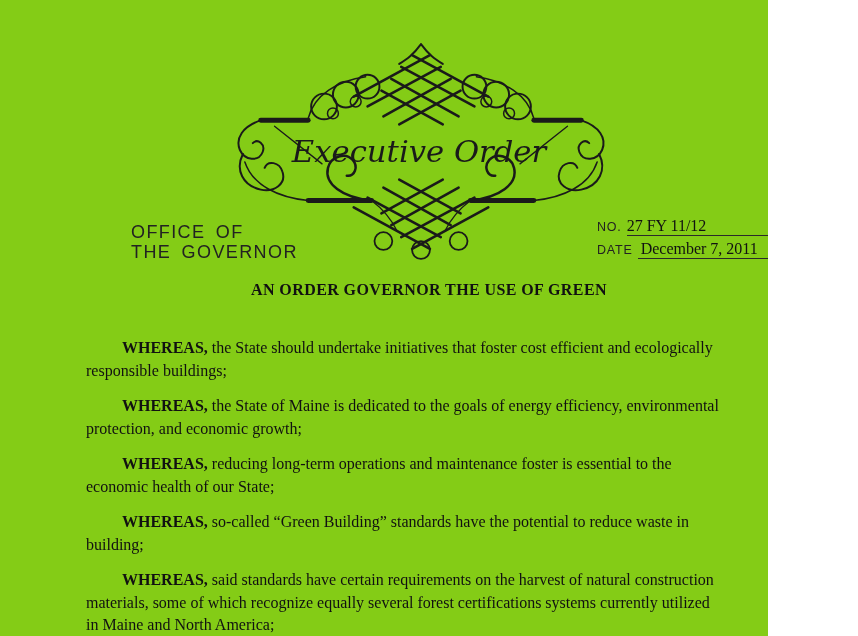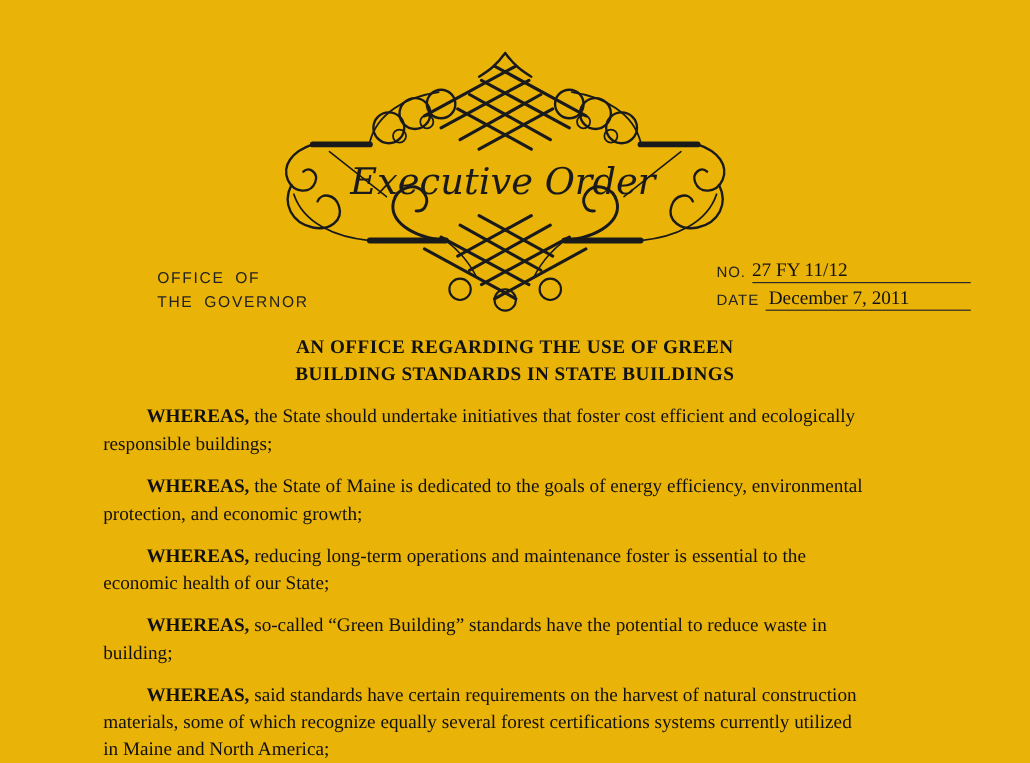--- a/index.html
+++ b/index.html
@@ -1,37 +1,37 @@
 <!DOCTYPE html>
 <html><head>
 <meta charset="utf-8">
 <style>
   html,body{margin:0;padding:0;background:#ffffff;}
   .page{
     position:relative;
-    width:858px;height:636px;
-    background:#eab308;
+    width:768px;height:636px;
+    background:#84cc16;
     overflow:hidden;
     color:#111;
   }
   
   .emblem{
     position:absolute;left:231px;top:40px;width:380px;height:224px;
   }
   .emblem svg{display:block;}
   .emblem text{
     font-family:"DejaVu Serif","Liberation Serif",serif;
     font-style:italic;
     fill:#1a1a1a;
   }
   
   .office{
     position:absolute;left:131px;top:222px;
     font-family:"Liberation Sans",sans-serif;
-    font-size:13px;line-height:20px;
+    font-size:18px;line-height:20px;
     letter-spacing:1.4px;word-spacing:4px;
     color:#222;font-weight:500;
   }
   
   .meta{
     position:absolute;left:597px;top:217px;width:212px;
     font-family:"Liberation Serif",serif;
   }
   .meta-row{display:flex;align-items:flex-end;margin-bottom:4px;}
   .meta-label{
@@ -138,22 +138,21 @@
       <span class="meta-label">NO.</span>
       <span class="meta-value centered">27 FY 11/12</span>
     </div>
     <div class="meta-row">
       <span class="meta-label">DATE</span>
       <span class="meta-value left">December 7, 2011</span>
     </div>
   </div>
 
   <div class="order-title">
-    <div>AN OFFICE REGARDING THE USE OF GREEN</div>
-    <div>BUILDING STANDARDS IN STATE BUILDINGS</div>
+    <div>AN ORDER GOVERNOR THE USE OF GREEN</div>
   </div>
 
   <div class="doc-body">
 
     <p class="para">
       <span class="pline first"><b class="lead">WHEREAS,</b> <span>the State should undertake initiatives that foster cost efficient and ecologically</span></span>
       <span class="pline">responsible buildings;</span>
     </p>
 
     <p class="para">

